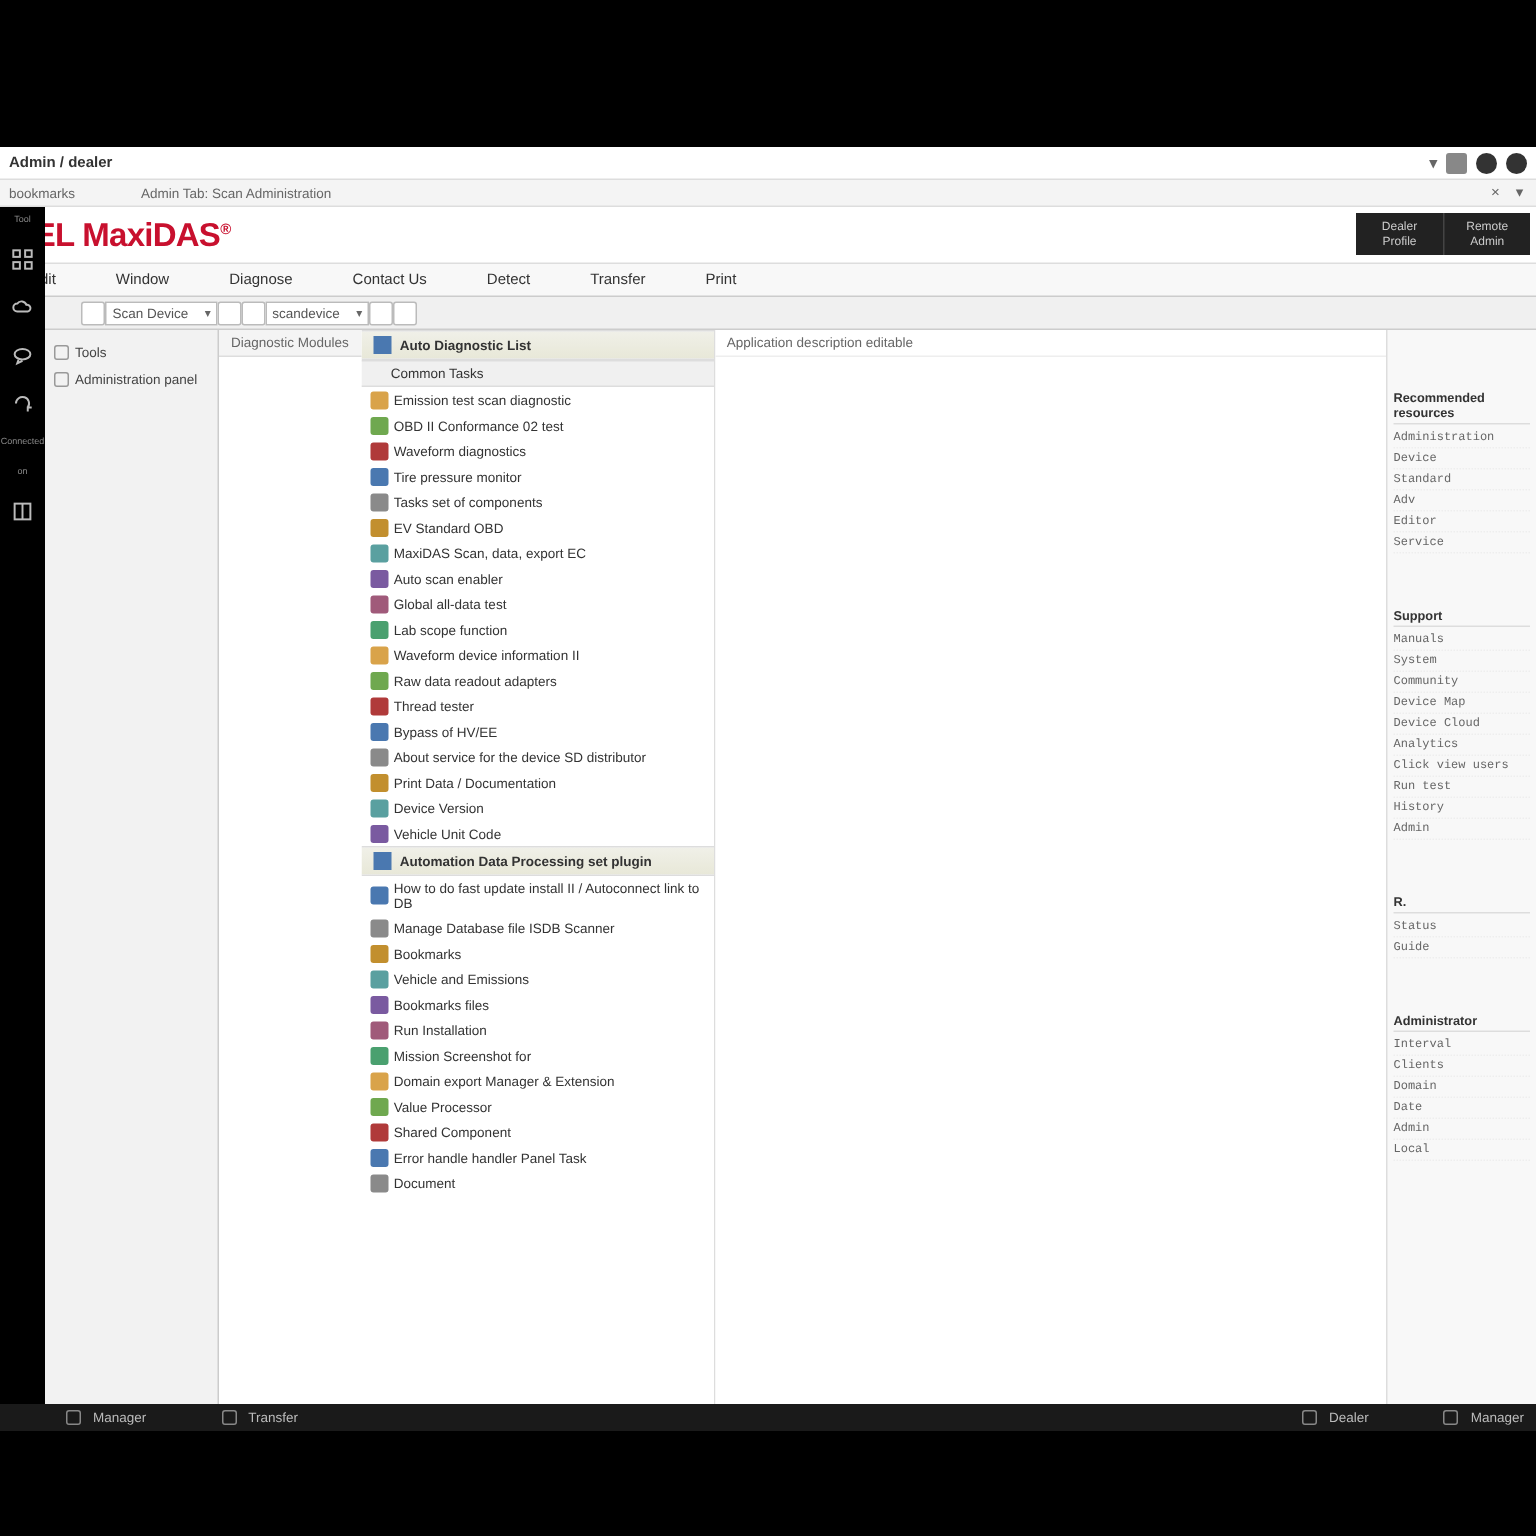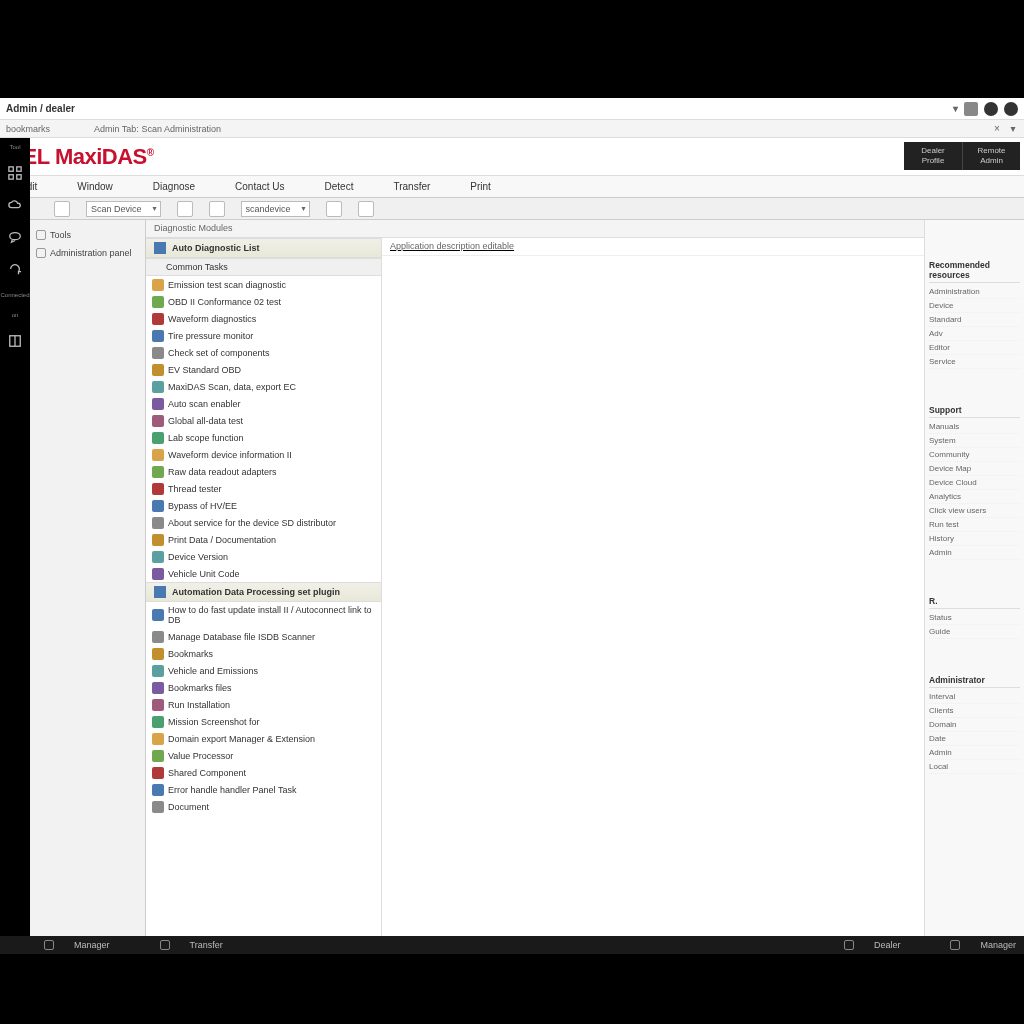--- a/index.html
+++ b/index.html
@@ -21,59 +21,59 @@
 .brand-row { height:38px; background:#fff; display:flex; align-items:center; padding:0 4px; border-bottom:1px solid #ddd; position:relative; }
 .brand { font-family:Arial Black,Arial,sans-serif; font-size:22px; font-weight:900; color:#c8102e; letter-spacing:-0.5px; }
 .brand .reg { font-size:10px; vertical-align:super; }
 .header-box { position:absolute; right:4px; top:4px; display:flex; }
 .header-box .cell { background:#222; color:#ccc; font-size:8px; padding:4px 8px; line-height:10px; text-align:center; min-width:58px; }
 .header-box .cell + .cell { border-left:1px solid #444; }
 
 .menu-row { height:22px; background:#f8f8f8; border-bottom:1px solid #ccc; display:flex; align-items:center; font-size:10px; color:#333; }
 .menu-row .mi { padding:0 20px; cursor:pointer; }
 
-.toolbar-row { height:22px; background:#f0f0f0; border-bottom:1px solid #ccc; display:flex; align-items:center; padding-left:54px; gap:16px; font-size:9px; color:#555; }
+.toolbar-row { height:22px; background:#f0f0f0; border-bottom:1px solid #ccc; display:flex; align-items:center; padding-left:54px; gap:0; font-size:9px; color:#555; }
 .toolbar-row .tbtn { width:16px; height:16px; background:#fff; border:1px solid #bbb; border-radius:2px; }
 .toolbar-row .tsel { height:16px; border:1px solid #bbb; background:#fff; padding:0 18px 0 4px; font-size:9px; line-height:14px; position:relative; }
 .toolbar-row .tsel::after { content:'▾'; position:absolute; right:3px; top:0; font-size:8px; color:#666; }
 
 .body-row { flex:1; display:flex; min-height:0; }
 
 
 .rail { width:30px; background:#000; display:flex; flex-direction:column; align-items:center; padding-top:6px; gap:14px; color:#ccc; font-size:7px; position:absolute; left:0; top:138px; bottom:88px; z-index:5; }
 .rail .ri { width:18px; height:18px; display:flex; align-items:center; justify-content:center; }
 .rail .ri svg { width:14px; height:14px; stroke:#bbb; fill:none; stroke-width:1.5; }
 .rail .rlabel { font-size:6px; color:#888; text-align:center; }
 
 
 .leftnav { width:116px; margin-left:30px; background:#f2f2f2; border-right:1px solid #ccc; padding:6px 4px; font-size:9px; color:#444; }
 .leftnav .li { padding:4px 2px; display:flex; align-items:center; gap:4px; }
 .leftnav .li .dot { width:10px; height:10px; border:1px solid #999; border-radius:2px; }
 
 
 .center { flex:1; display:flex; min-height:0; }
-.mainpanel { flex:1; background:#fff; display:flex; flex-direction:column; min-height:0; font-size:10px; }
+.mainpanel { flex:1; background:#fff; display:flex; flex-direction:row; min-height:0; font-size:10px; }
 .mp-header { height:18px; background:#f4f4f4; border-bottom:1px solid #ddd; padding:3px 8px; color:#666; font-size:9px; }
 .mp-cols { flex:1; display:flex; min-height:0; }
 .mp-list { width:236px; border-right:1px solid #ddd; overflow-y:auto; }
 .mp-section { background:linear-gradient(#f8f8f8,#eee); border-top:1px solid #ddd; border-bottom:1px solid #ddd; padding:3px 8px; font-size:9px; font-weight:bold; color:#333; display:flex; align-items:center; gap:6px; }
 .mp-section.alt { background:linear-gradient(#f0f0e8,#e8e8d8); }
 .mp-item { padding:3px 6px 3px 22px; font-size:9px; color:#333; display:flex; align-items:center; gap:6px; position:relative; min-height:17px; cursor:pointer; }
 .mp-item .ic { position:absolute; left:6px; width:12px; height:12px; border-radius:2px; }
-.mp-detail { flex:1; background:#fff;text-decoration:underline; }
+.mp-detail { flex:1; background:#fff; }
 .mp-detail-hdr { height:18px; padding:3px 8px; font-size:9px; color:#666; border-bottom:1px solid #eee; }
 
 
 .rside { width:100px; background:#f8f8f8; border-left:1px solid #ddd; font-size:8px; color:#555; overflow-y:auto; padding:4px 4px; }
 .rside .rh { font-weight:bold; color:#333; font-size:8.5px; padding:4px 0 2px; border-bottom:1px solid #ddd; margin-bottom:2px;margin-top:32px; }
-.rside .rl { padding:2px 0; color:#666; border-bottom:1px dotted #eee; }
+.rside .rl { padding:2px 0; color:#666; border-bottom:1px dotted #eee;font-family:Liberation Mono, monospace; }
 
 
 .status { position:absolute; left:0; right:0; bottom:70px; height:18px; background:#1a1a1a; color:#bbb; font-size:9px; display:flex; align-items:center; padding:0 8px; gap:14px; }
-.status .sp { display:flex; align-items:center; gap:20px;padding-left:36px; }
+.status .sp { display:flex; align-items:center; gap:8px;padding-left:36px; }
 .status .sp .si { width:10px; height:10px; border:1px solid #888; border-radius:2px; }
 .status .right { margin-left:auto; display:flex; gap:14px; }
 
 
 .mp-list::-webkit-scrollbar, .rside::-webkit-scrollbar { width:10px; }
 .mp-list::-webkit-scrollbar-thumb, .rside::-webkit-scrollbar-thumb { background:#bbb; border-radius:4px; }
 .mp-list::-webkit-scrollbar-track, .rside::-webkit-scrollbar-track { background:#eee; }
 
 
 .c0{background:#d9a34a}.c1{background:#6fa84f}.c2{background:#b03a3a}.c3{background:#4a78b0}.c4{background:#8a8a8a}.c5{background:#c28f2e}.c6{background:#5aa0a0}.c7{background:#7a5aa0}.c8{background:#a05a7a}.c9{background:#4aa06f}
@@ -204,21 +204,21 @@
               <div class="mp-item">
                 <span class="ic c2"></span>
                 <span>Waveform diagnostics</span>
               </div>
               <div class="mp-item">
                 <span class="ic c3"></span>
                 <span>Tire pressure monitor</span>
               </div>
               <div class="mp-item">
                 <span class="ic c4"></span>
-                <span>Check set of components</span>
+                <span>Tasks set of components</span>
               </div>
               <div class="mp-item">
                 <span class="ic c5"></span>
                 <span>EV Standard OBD</span>
               </div>
               <div class="mp-item">
                 <span class="ic c6"></span>
                 <span>MaxiDAS Scan, data, export EC</span>
               </div>
               <div class="mp-item">

